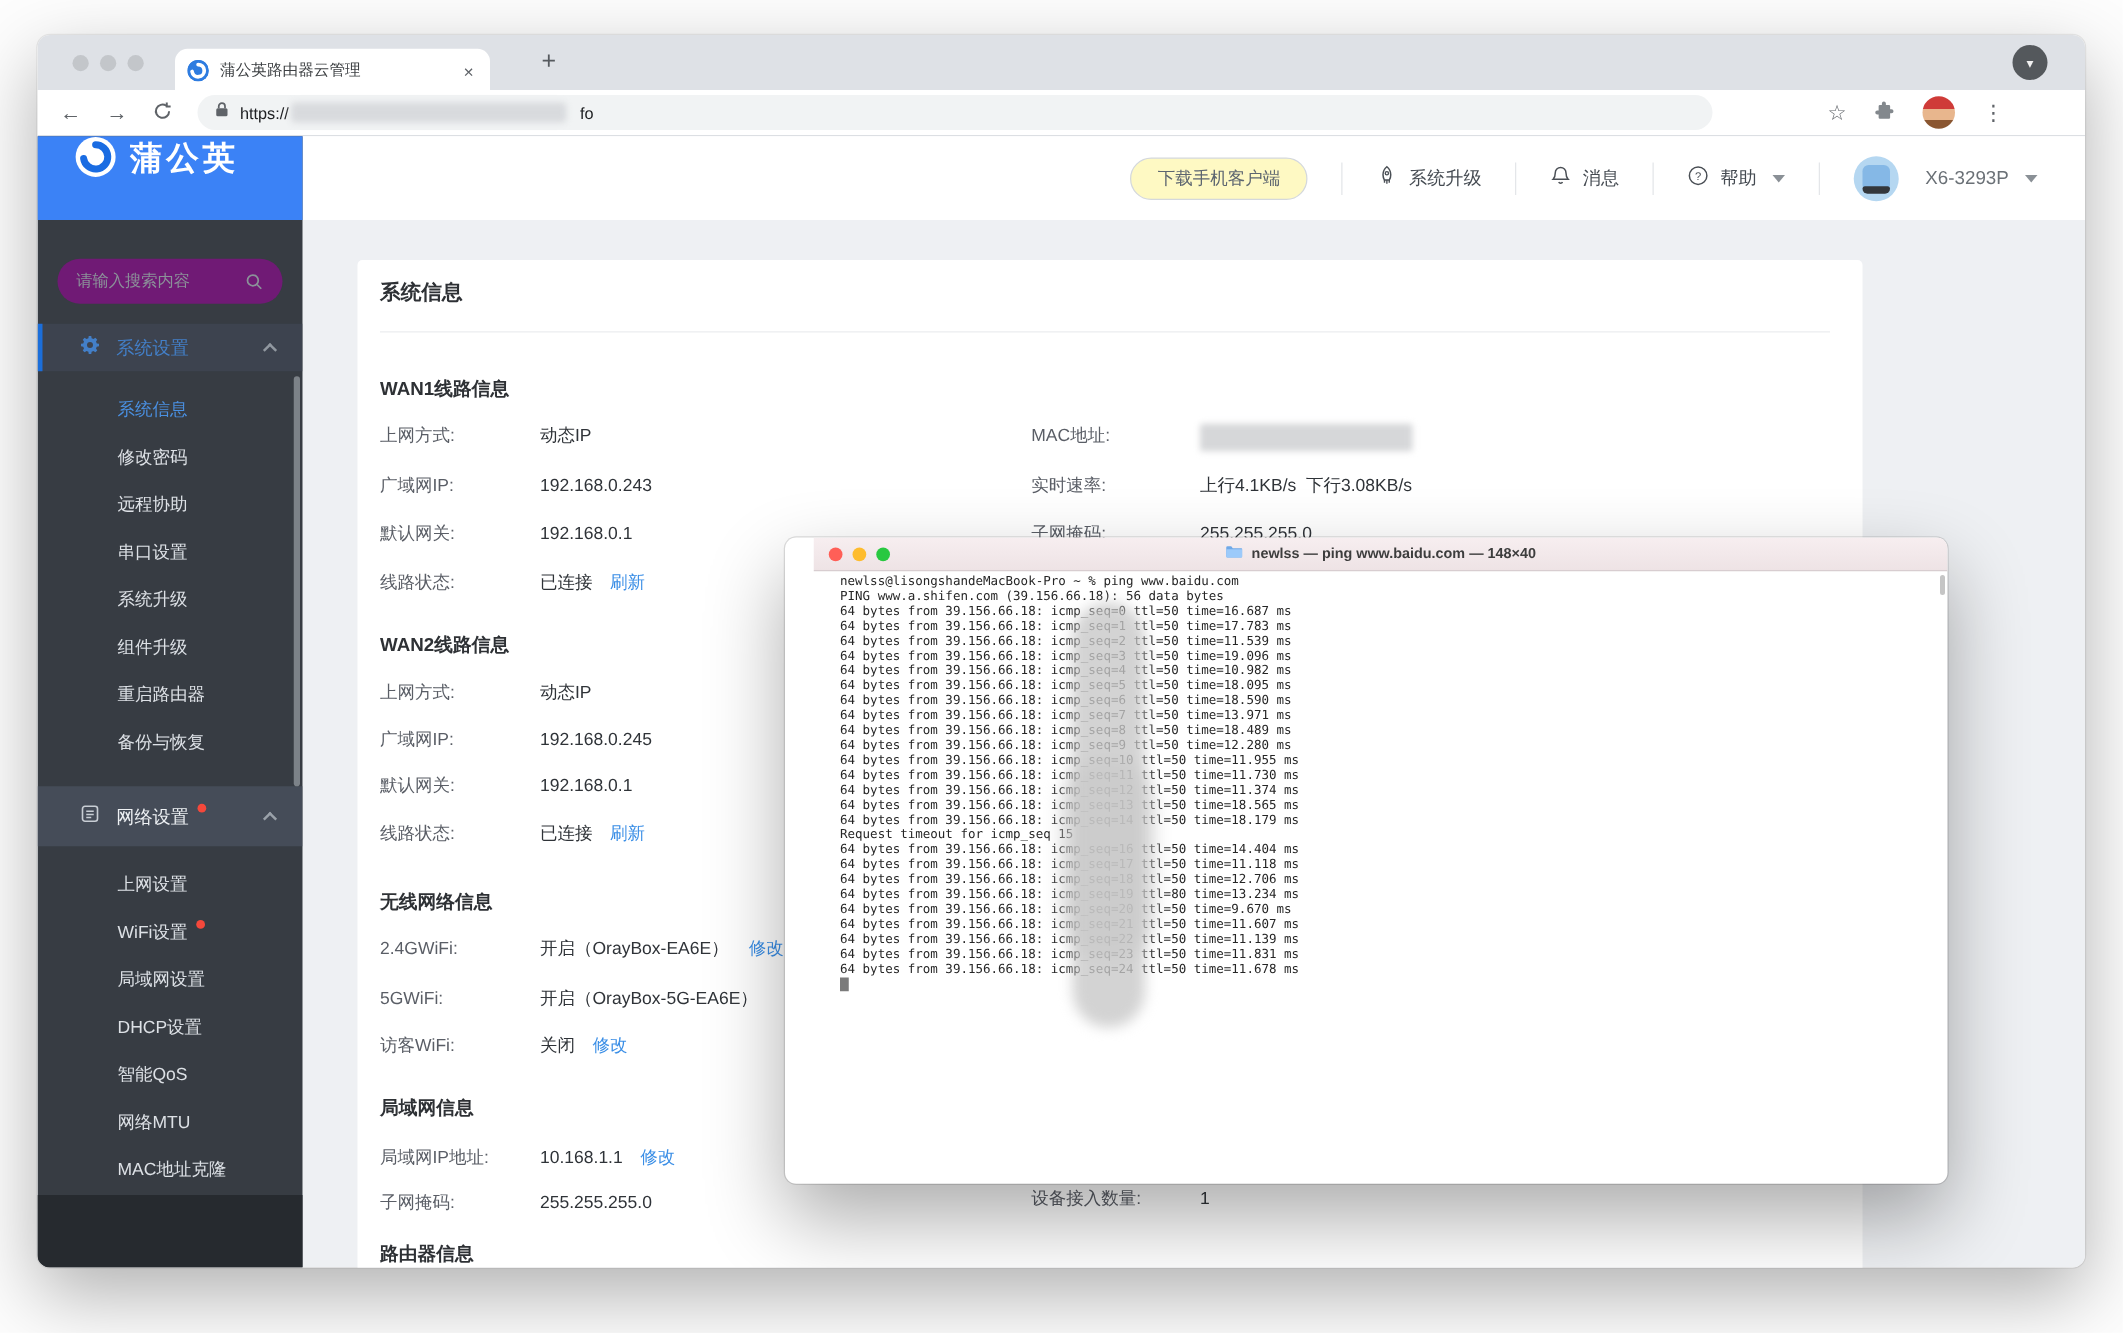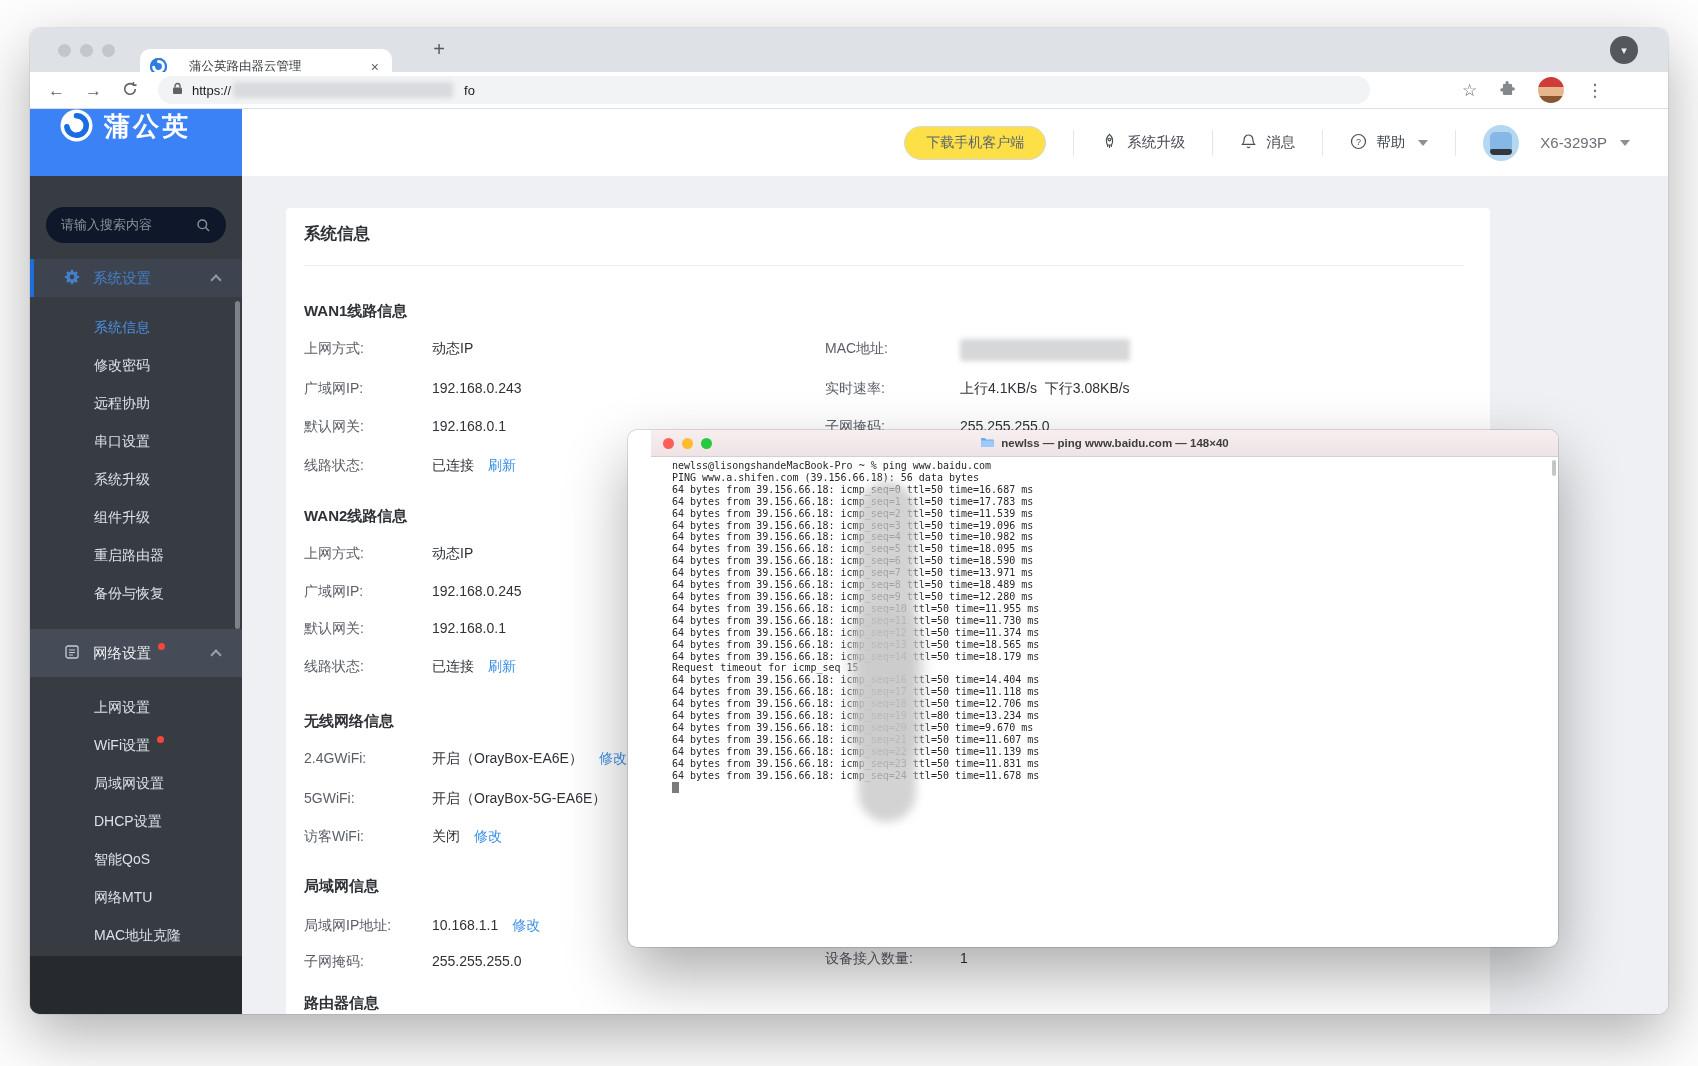--- a/index.html
+++ b/index.html
@@ -7,22 +7,22 @@
     font-family:"Liberation Sans","DejaVu Sans",sans-serif; }
 
   
   .window { position:absolute; left:30px; top:28px; width:1638px; height:986px;
     border-radius:10px; background:#fff; overflow:hidden;
     box-shadow:0 22px 60px rgba(0,0,0,.30), 0 0 0 1px rgba(0,0,0,.07); }
 
   .tabstrip { position:relative; height:44px; background:#dee1e6; }
   .lights { position:absolute; left:28px; top:16px; display:flex; gap:9px; }
   .light { width:13px; height:13px; border-radius:50%; background:#c3c6ca; }
-  .tab { position:absolute; left:110px; top:21px; width:252px; height:35px; background:#fff;
-    border-radius:10px 10px 0 0; display:flex; align-items:center; padding:0 10px;gap:13px; }
+  .tab { position:absolute; left:110px; top:11px; width:252px; height:35px; background:#fff;
+    border-radius:10px 10px 0 0; display:flex; align-items:center; padding:0 10px; }
   .favicon { width:17px; height:17px; border-radius:50%; background:#2e7ce0; position:relative; flex:0 0 auto;}
   .favicon svg { position:absolute; left:0; top:0; }
   .tab-title { font-size:12.5px; color:#3d4043; margin-left:9px; flex:1; white-space:nowrap;
     overflow:hidden; }
   .tab-close { color:#5f6368; font-size:14px; padding:0 3px; }
   .newtab { position:absolute; left:396px; top:8px; font-size:20px; color:#565a5f; width:26px;
     height:26px; text-align:center; line-height:26px; }
   .strip-profile { position:absolute; right:30px; top:8px; width:28px; height:28px; border-radius:50%;
     background:#54585c; color:#f1f1f1; font-size:11px; display:flex; align-items:center; justify-content:center; }
 
@@ -38,21 +38,21 @@
     background:linear-gradient(180deg,#cf3b38 0 38%,#e8b68d 38% 72%,#8a5631 72%); }
 
   
   .page { position:absolute; top:81px; left:0; right:0; bottom:0; background:#eef0f3; }
 
   
   .sidebar { position:absolute; left:0; top:0; bottom:0; width:212px; background:#373c43; }
   .side-logo { height:67px; background:#3b82f6; display:flex; align-items:flex-start; padding-left:30px; }
   .brand { color:#fff; font-size:26px; font-weight:bold; letter-spacing:3px; margin-left:11px; }
   .side-scroll { position:absolute; top:67px; bottom:58px; left:0; right:0; overflow:hidden; }
-  .side-search { margin:31px 16px 0; height:36px; background:#0f172a; border-radius:18px;
+  .side-search { margin:31px 16px 0; height:36px; background:#701a75; border-radius:18px;
     display:flex; align-items:center; padding:0 15px; color:#8b9199; font-size:13px; }
   .side-search svg { margin-left:auto; }
   .sec-head { display:flex; align-items:center; font-size:14.5px; position:relative; }
   .sec-sys { margin-top:16px; height:38px; background:#3e4551; border-left:4px solid #1a73e8;
     color:#4586d4; opacity:.92; padding-left:30px; }
   .sec-net { margin-top:16px; height:48px; background:#454c58; color:#eef1f4; padding-left:34px; }
   .sec-head .lbl { margin-left:13px; }
   .caret-up { position:absolute; right:22px; width:8px; height:8px; border-left:2px solid #9aa1a9;
     border-top:2px solid #9aa1a9; transform:rotate(45deg); top:calc(50% - 2px); }
   .side-items { margin-top:12px; }
@@ -61,21 +61,21 @@
   .side-item.active { color:#4a90e2; }
   .dot { width:7px; height:7px; border-radius:50%; background:#f5483b; margin:-14px 0 0 7px; flex:0 0 auto; }
   .side-thumb { position:absolute; right:2px; top:192px; width:5px; height:328px; background:#b7bbc1;
     opacity:.55; border-radius:3px; }
   .side-footer { position:absolute; left:0; right:0; bottom:0; height:58px; background:#262a2f; }
 
   
   .content-head { position:absolute; left:212px; top:0; right:0; height:67px; background:#fff;
     display:flex; align-items:center; justify-content:flex-end; padding-right:38px; }
   .pill-btn { height:34px; border:1px solid #d4d8dc; border-radius:18px; padding:16px 21px; display:flex;
-    align-items:center; font-size:14px; color:#5d6670; background:#fde047; }
+    align-items:center; font-size:14px; color:#5d6670; background:#fef9c3; }
   .vdiv { width:1px; height:26px; background:#e4e6e9; margin:0 27px; }
   .head-item { display:flex; align-items:center; gap:9px; font-size:14.5px; color:#454b52; }
   .caret-dn { width:0; height:0; border-left:5px solid transparent; border-right:5px solid transparent;
     border-top:6px solid #8a9096; margin-left:4px; }
   .dev-ava { width:36px; height:36px; border-radius:50%; background:#b5d7f1; position:relative; margin:0 12px 0 0; }
   .dev-ava i { position:absolute; left:7px; top:7px; width:22px; height:21px; border-radius:5px;
     background:#85b8e6; }
   .dev-ava b { position:absolute; left:7px; bottom:6px; width:22px; height:6px; border-radius:2px 2px 4px 4px;
     background:#33373c; }
   .dev-name { font-size:15px; color:#6a7076; }

